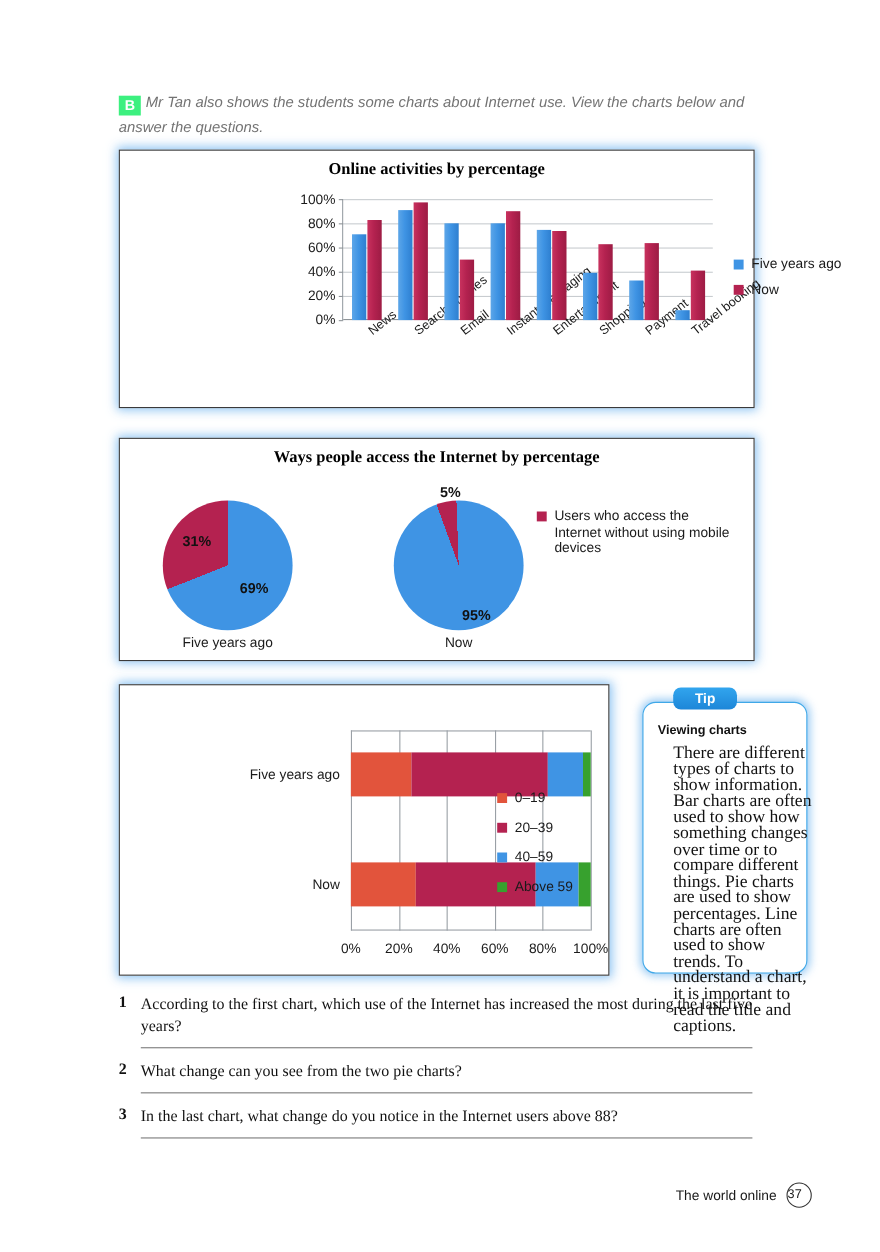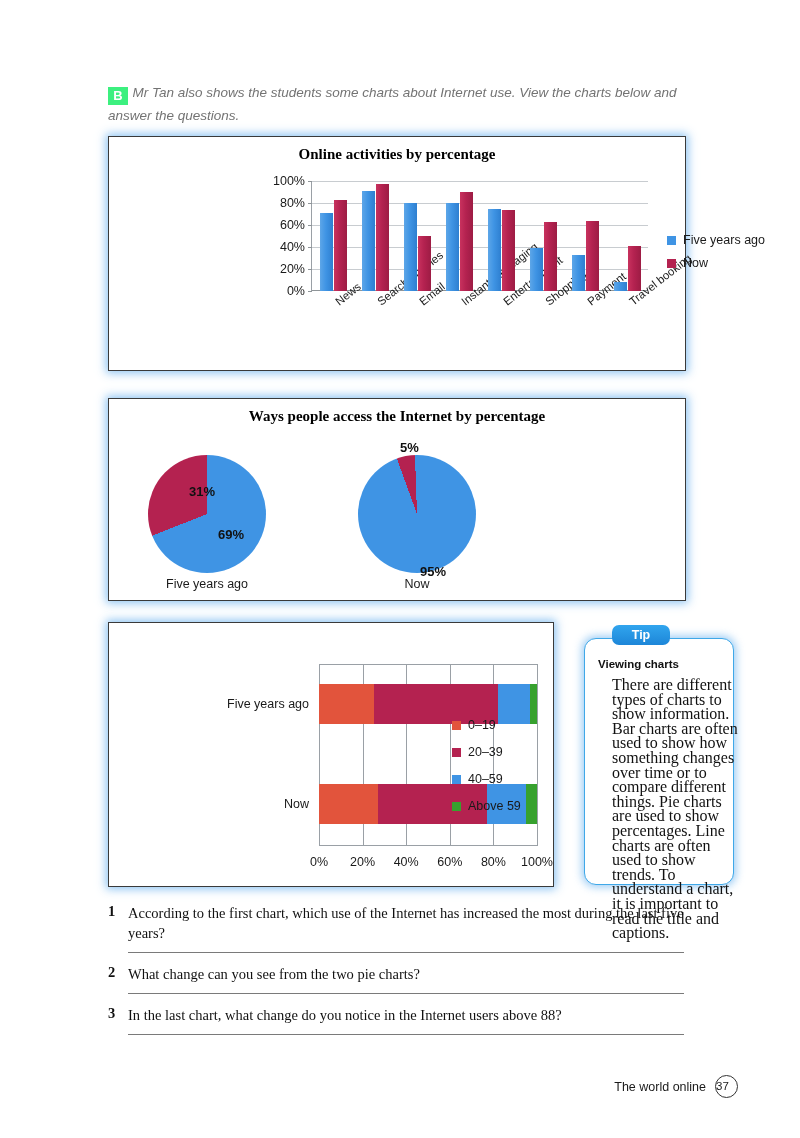--- a/index.html
+++ b/index.html
@@ -443,26 +443,30 @@
       </div>
   </div>
 </div>
 
 <div class="panel" id="panel-pie">
   <div class="panel-title">Ways people access the Internet by percentage</div>
 </div>
 <div class="pie" id="pie-a" style="background: conic-gradient(from -111.6deg, rgb(180, 34, 80) 0deg, rgb(180, 34, 80) 111.6deg, rgb(63, 148, 228) 111.6deg, rgb(63, 148, 228) 360deg);"></div>
 <div class="pie" id="pie-b" style="background: conic-gradient(from -20deg, rgb(180, 34, 80) 0deg, rgb(180, 34, 80) 18deg, rgb(63, 148, 228) 18deg, rgb(63, 148, 228) 360deg);"></div>
 <div class="pie-label" id="pie-a-l1" style="left:218px; top:527px;">69%</div>
-<div class="pie-label" id="pie-a-l2" style="left:166px; top:484px;margin-left:23px;">31%</div>
-<div class="pie-label" id="pie-b-l1" style="left:420px; top:564px;">95%</div>
+<div class="pie-label" id="pie-a-l2" style="left:166px; top:484px;">31%</div>
+<div class="pie-label" id="pie-b-l1" style="left:420px; top:552px;">95%</div>
 <div class="pie-label" id="pie-b-l2" style="left:400px; top:440px;">5%</div>
 <div class="pie-caption" style="left:148px; top:577px; width:118px;">Five years ago</div>
 <div class="pie-caption" style="left:358px; top:577px; width:118px;">Now</div>
 <div id="pie-legend">
+    <div class="lg-row">
+      <span class="lg-swatch" style="background: rgb(180, 34, 80);"></span>
+      <span>Users who access the Internet without using mobile devices</span>
+    </div>
   </div>
 
 <div class="panel" id="panel-stacked">
   <div class="sb-plot" id="sb-plot">
       <div class="sb-frame-top"></div>
       <div class="sb-frame-bottom"></div>
       <div class="sb-vline" style="left: 0px;"></div>
       <div class="sb-xlabel" style="left: 0px;">0%</div>
       <div class="sb-vline" style="left: 43.6px;"></div>
       <div class="sb-xlabel" style="left: 43.6px;">20%</div>

